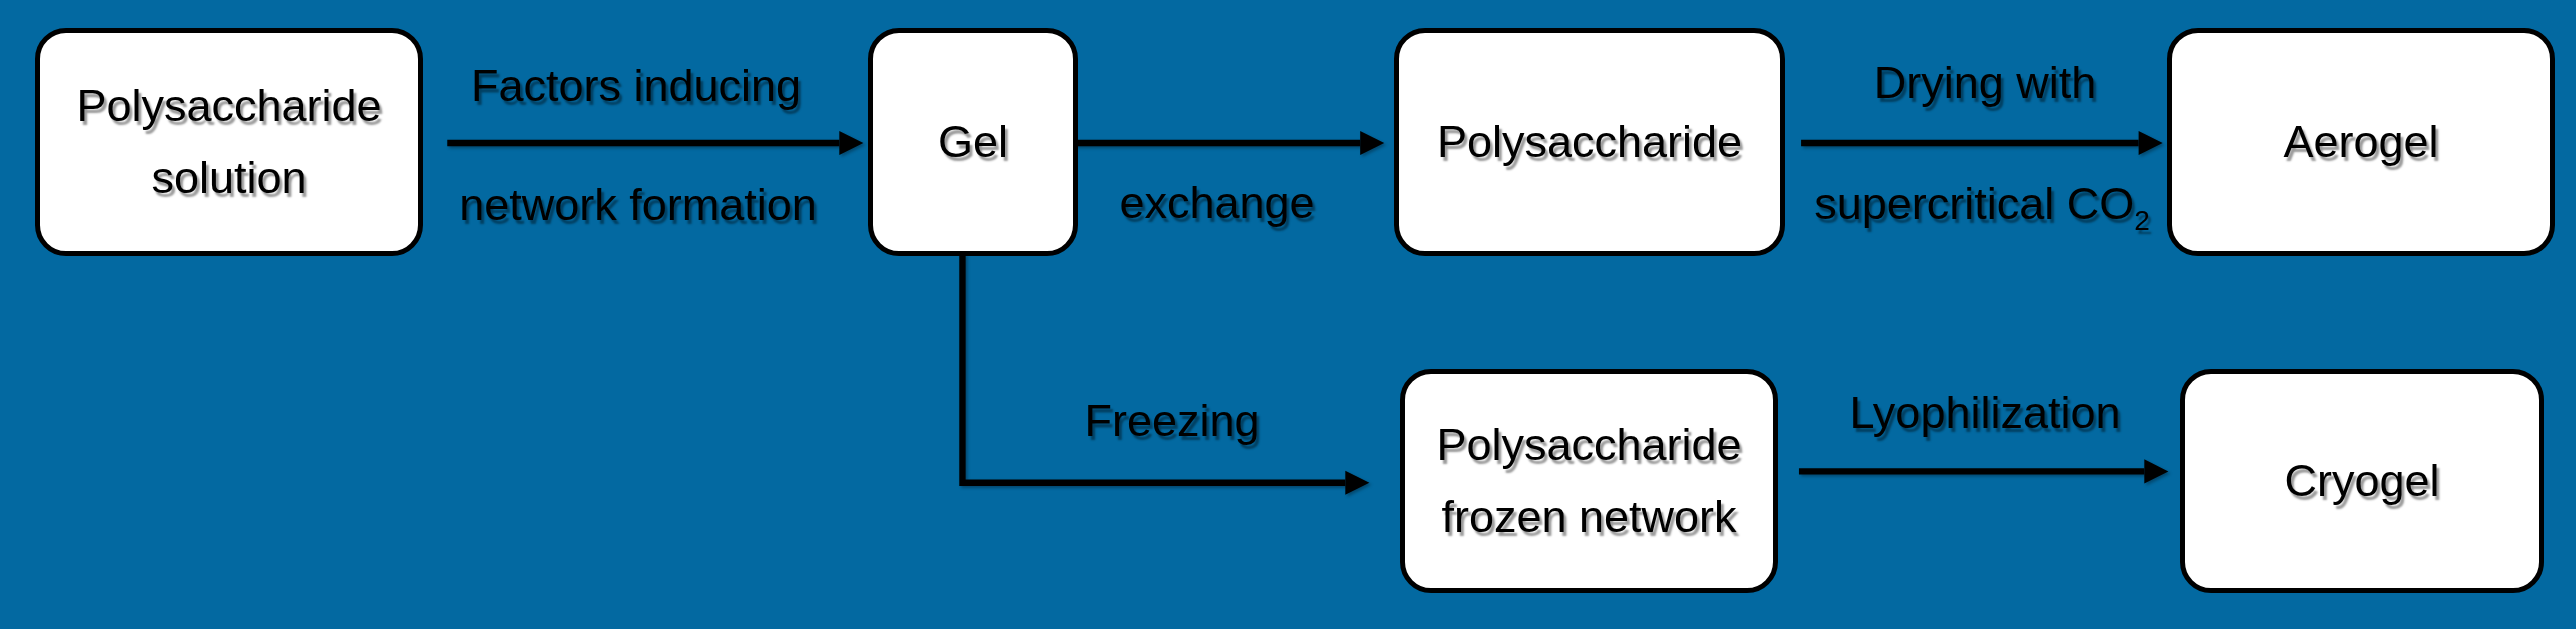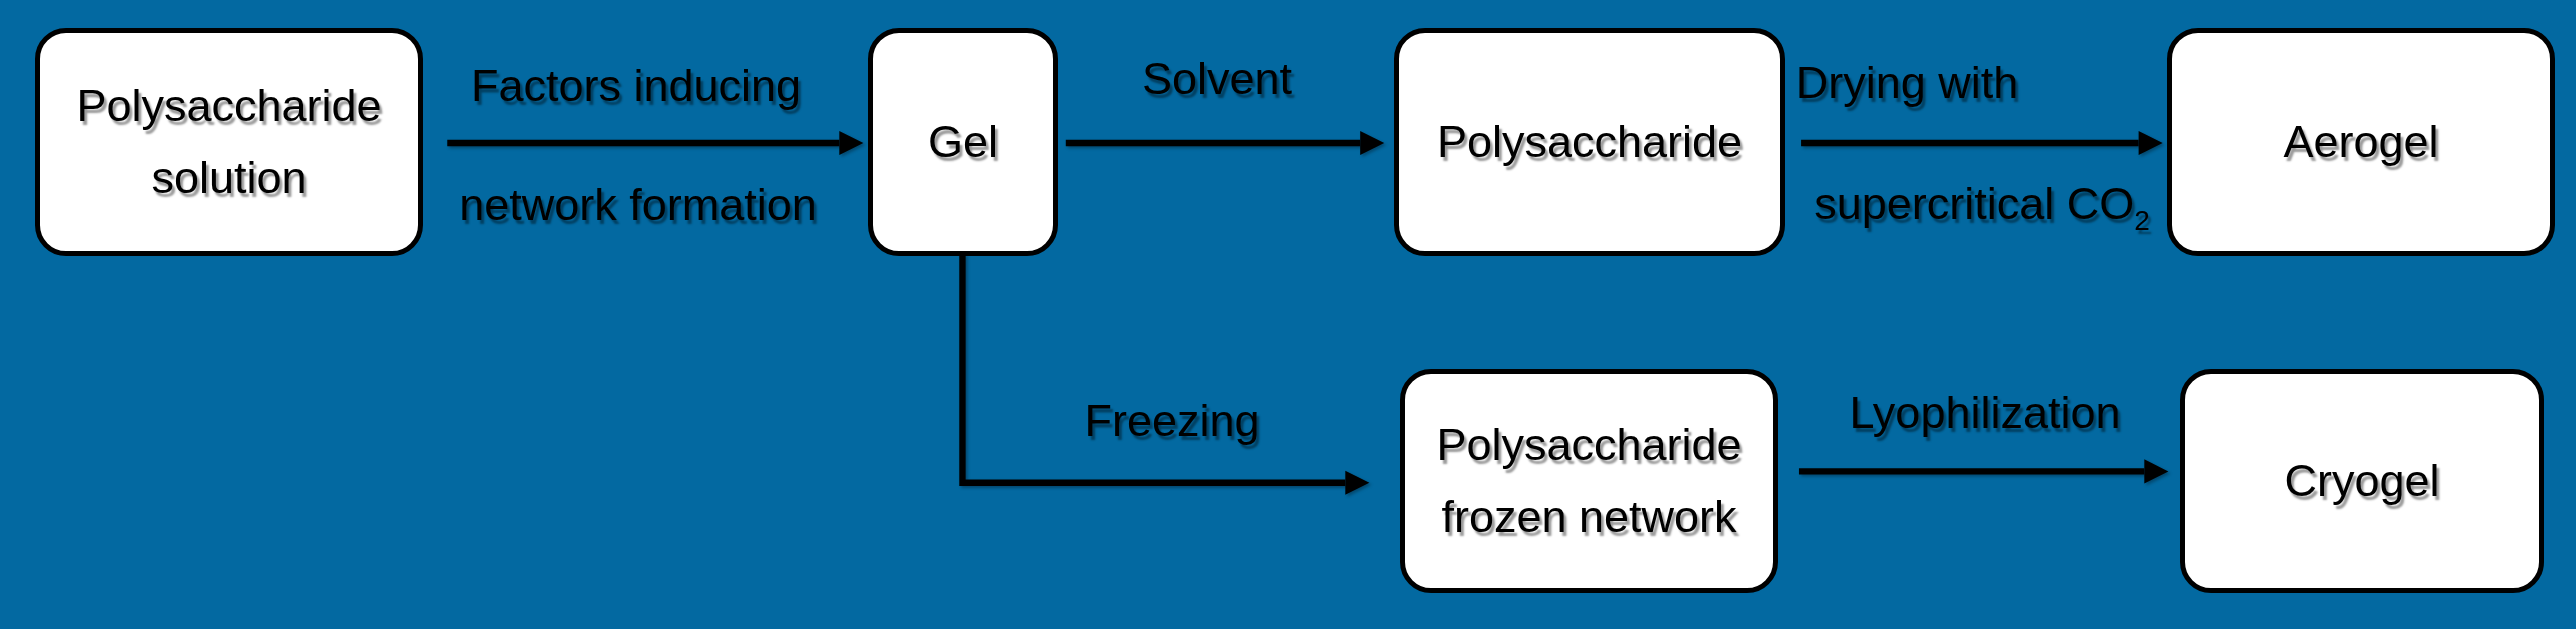--- a/index.html
+++ b/index.html
@@ -30,41 +30,41 @@
     align-items: center;
     justify-content: center;
     text-align: center;
     font-size: 45px;
     line-height: 72px;
     color: #000000;
     text-shadow: 2.8px 3.5px 2.1px rgba(0,0,0,0.40);
     white-space: nowrap;
   }
   #node-solution { left: 35px;   top: 28px;  width: 388px; height: 228px; }
-  #node-gel      { left: 868px; top: 28px;  width: 190px; height: 228px; }
+  #node-gel      { left: 868px; top: 28px;  width: 210px; height: 228px; }
   #node-wet      { left: 1394px; top: 28px;  width: 391px; height: 228px; }
   #node-aerogel  { left: 2167px; top: 28px;  width: 388px; height: 228px; }
   #node-frozen   { left: 1400px; top: 369px; width: 378px; height: 224px; }
   #node-cryogel  { left: 2180px; top: 369px; width: 364px; height: 224px; }
 
   
   .edge-label {
     position: absolute;
     transform: translateX(-50%);
     white-space: nowrap;
     font-size: 45px;
     line-height: 64px;
     color: #000000;
     text-shadow: 2.8px 3.5px 2.1px rgba(0,0,0,0.40);
   }
   #lbl-factors-1  { left: 636px;  top: 54px;  }
   #lbl-factors-2  { left: 638px;  top: 173px; }
   #lbl-solvent-1  { left: 1217px; top: 47px;  }
   #lbl-solvent-2  { left: 1217px; top: 171px; }
-  #lbl-drying-1   { left: 1907px; top: 51px; text-align: right;  }
+  #lbl-drying-1   { left: 1985px; top: 51px; text-align: right;  }
   #lbl-drying-2   { left: 1982px; top: 172px; }
   #lbl-freezing   { left: 1172px; top: 389px; }
   #lbl-lyophil    { left: 1985px; top: 381px; }
 
   .subscript {
     font-size: 28px;
     vertical-align: -11.3px;
   }
 
   
@@ -136,21 +136,21 @@
     <span>frozen network</span>
   </div>
 
   <div class="node" id="node-cryogel">
     <span>Cryogel</span>
   </div>
 
   <div class="edge-label" id="lbl-factors-1">Factors inducing</div>
   <div class="edge-label" id="lbl-factors-2">network formation</div>
 
-  <div class="edge-label" id="lbl-solvent-1">Solvent</div>
+  <div class="edge-label" id="lbl-solvent-2">exchange</div>
 
   <div class="edge-label" id="lbl-drying-1">Drying with</div>
   <div class="edge-label" id="lbl-drying-2">
     <span>supercritical CO</span><span class="subscript">2</span>
   </div>
 
   <div class="edge-label" id="lbl-freezing">Freezing</div>
   <div class="edge-label" id="lbl-lyophil">Lyophilization</div>
 
 </div>

